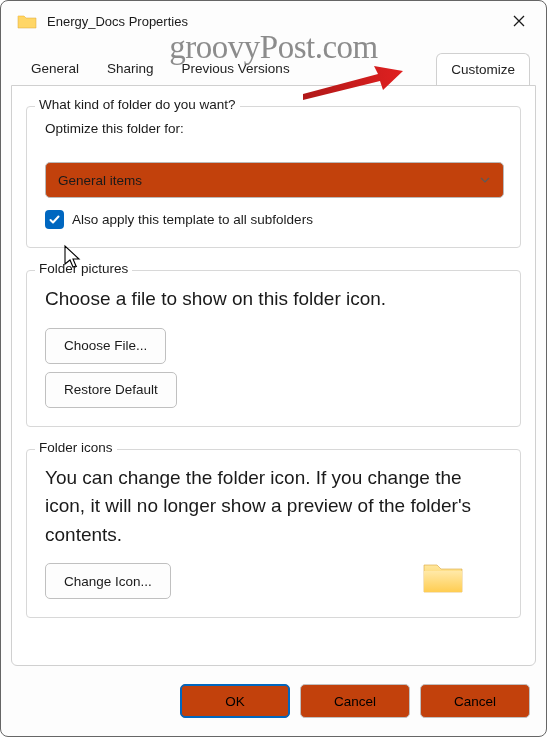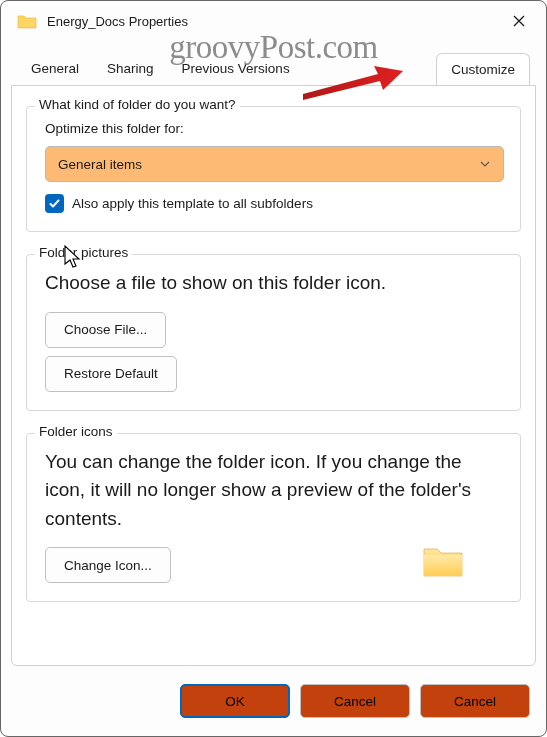--- a/index.html
+++ b/index.html
@@ -103,28 +103,28 @@
     .fieldset-legend {
       position: absolute;
       top: -10px;
       left: 8px;
       background: #fff;
       padding: 0 4px;
       font-size: 13.5px;
     }
     .label {
       font-size: 13.5px;
-      margin-bottom: 10px;
+      margin-bottom: 26px;
     }
     .select {
       width: 100%;
       height: 36px;
       border: 1px solid #b9b9b9;
       border-radius: 5px;
-      background: #fdba74;
+      background: #c2410c;
       display: flex;
       align-items: center;
       justify-content: space-between;
       padding: 0 12px;
       margin-bottom: 12px;
       cursor: pointer;
       font-size: 13.5px;
     }
     .chevron {
       width: 12px;

